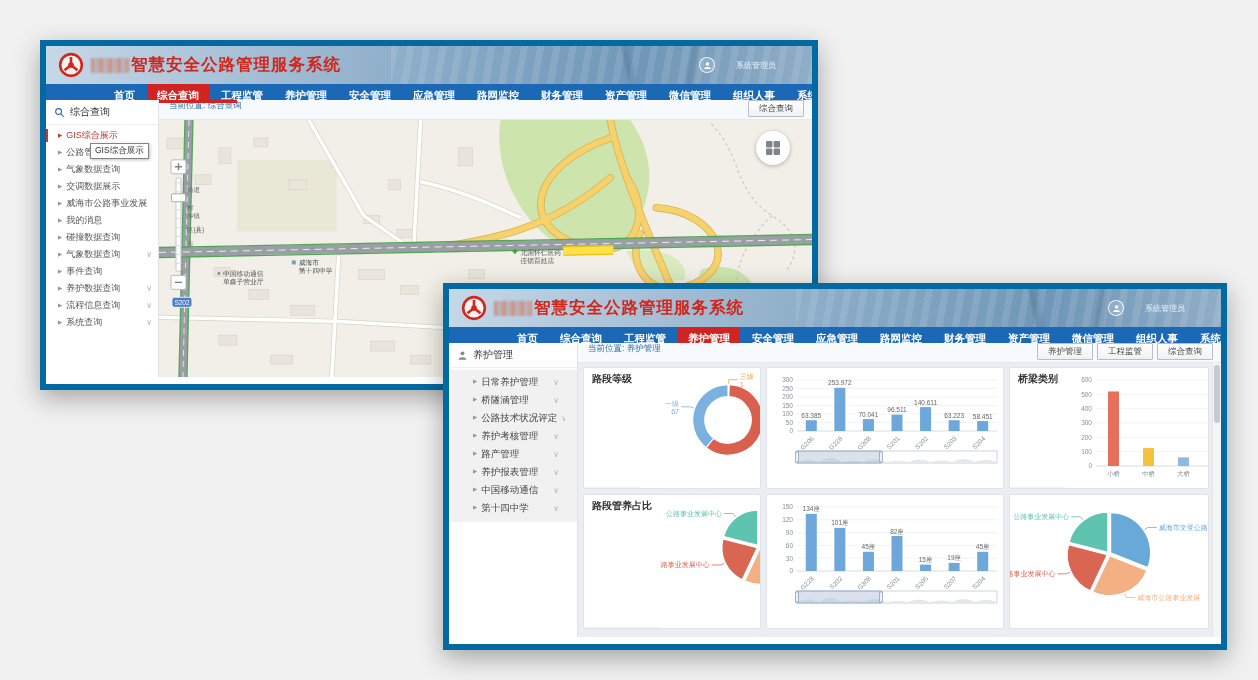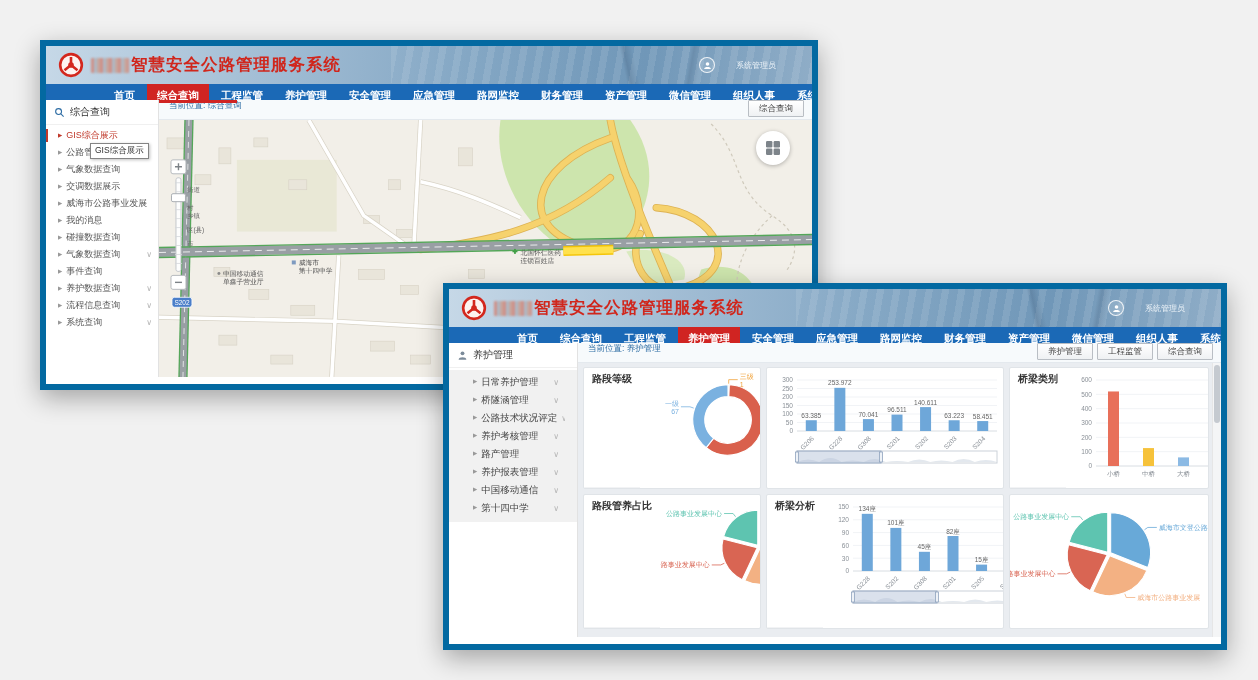--- a/index.html
+++ b/index.html
@@ -531,21 +531,20 @@
                     <path d="M97.19034589506796,52.79155858313015 L82.17,84.71 A35.28,35.28 0 0 1 63.02,44.02 Z" fill="#d96553" stroke="#fff" stroke-width="1.1" stroke-linejoin="round"></path>
                     <polyline points="64.36,68.24 60.74,69.94 51.74,69.94" fill="none" stroke="#d96553" stroke-width="0.8"></polyline>
                     <text x="49.74" y="72.14" text-anchor="end" font-size="7" fill="#d96553">山公路事业发展中心</text>
                     <path d="M97.77418589269405,50.35968997524862 L63.60,41.59 A35.28,35.28 0 0 1 97.77,15.08 Z" fill="#5ec4b0" stroke="#fff" stroke-width="1.1" stroke-linejoin="round"></path>
                     <polyline points="75.54,21.69 73.09,18.53 64.09,18.53" fill="none" stroke="#5ec4b0" stroke-width="0.8"></polyline>
                     <text x="62.09" y="20.73" text-anchor="end" font-size="7" fill="#5ec4b0">公路事业发展中心</text>
                   </svg>
                 </div>
             </div>
             <div class="panel">
-              <div class="panel-title">桥梁分析</div>
               <div class="chart">
                   <svg width="236" height="111" viewBox="0 0 236 111">
                     <line x1="30" y1="76" x2="230" y2="76" stroke="#d8dde2" stroke-width="1"></line>
                     <text x="26" y="78.3" text-anchor="end" font-size="6.5" fill="#8a9097">0</text>
                     <line x1="30" y1="63.2" x2="230" y2="63.2" stroke="#f1f3f6" stroke-width="1"></line>
                     <text x="26" y="65.5" text-anchor="end" font-size="6.5" fill="#8a9097">30</text>
                     <line x1="30" y1="50.4" x2="230" y2="50.4" stroke="#f1f3f6" stroke-width="1"></line>
                     <text x="26" y="52.699999999999996" text-anchor="end" font-size="6.5" fill="#8a9097">60</text>
                     <line x1="30" y1="37.6" x2="230" y2="37.6" stroke="#f1f3f6" stroke-width="1"></line>
                     <text x="26" y="39.9" text-anchor="end" font-size="6.5" fill="#8a9097">90</text>

